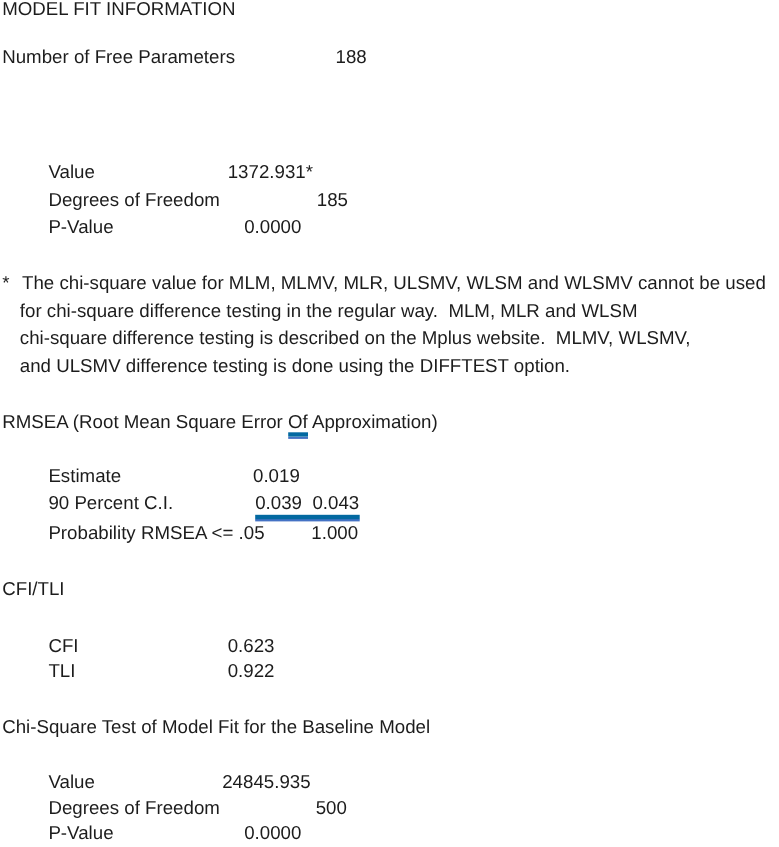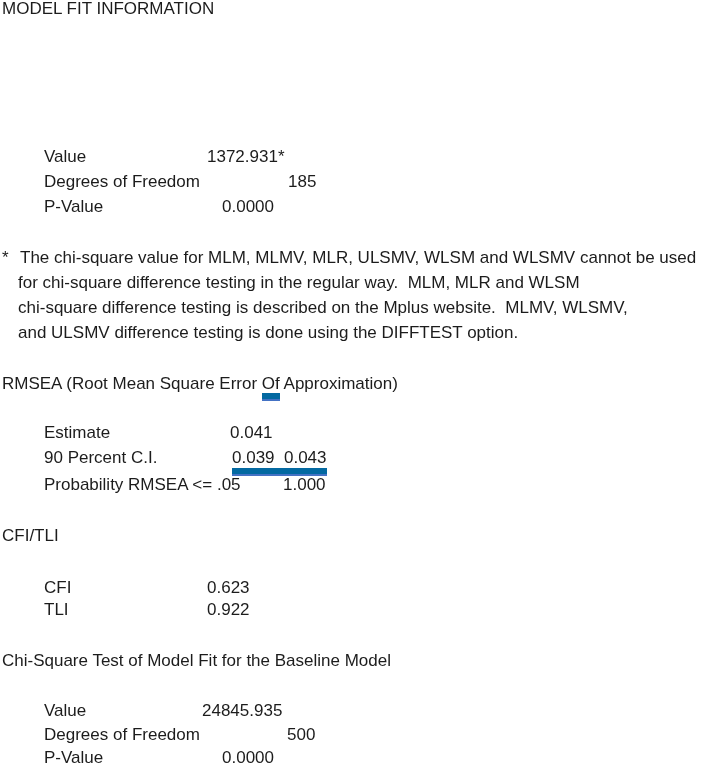--- a/index.html
+++ b/index.html
@@ -23,34 +23,38 @@
     left: 0;
     width: 708px;
     height: 21px;
   }
   .line span { white-space: pre; }
   .t {
     position: absolute;
     top: 0;
   }
   .grammar-underline {
-    border-bottom: 6px solid #0369a1;
+    border-bottom: 4px solid #0369a1;
     box-shadow: 0 2px 0 #4472c4;
     padding-bottom: 0px;
   }
 </style>
 </head>
 <body>
 
 <div class="page">
 
   <div class="line" style="top:-2px">
     <span class="t" style="left:2px">MODEL FIT INFORMATION</span>
   </div>
 
+  <div class="line" style="top:41px">
+    <span class="t" style="left:2px">Number of Free Parameters</span>
+    <span class="t" style="left:305px">188</span>
+  </div>
 
 
   <div class="line" style="top:146px">
     <span class="t" style="left:44px">Value</span>
     <span class="t" style="left:207px">1372.931*</span>
   </div>
   <div class="line" style="top:171px">
     <span class="t" style="left:44px">Degrees of Freedom</span>
     <span class="t" style="left:288px">185</span>
   </div>
@@ -72,21 +76,21 @@
   <div class="line" style="top:297px">
     <span class="t" style="left:18px">chi-square difference testing is described on the Mplus website.  MLMV, WLSMV,</span>
   </div>
 
   <div class="line" style="top:373px">
     <span class="t" style="left:2px"><span>RMSEA (Root Mean Square Error </span><span class="grammar-underline">Of</span><span> Approximation)</span></span>
   </div>
 
   <div class="line" style="top:422px">
     <span class="t" style="left:44px">Estimate</span>
-    <span class="t" style="left:230px">0.041</span>
+    <span class="t" style="left:230px">0.019</span>
   </div>
   <div class="line" style="top:447px">
     <span class="t" style="left:44px">90 Percent C.I.</span>
     <span class="t grammar-underline" style="left:232px">0.039  0.043</span>
   </div>
   <div class="line" style="top:474px">
     <span class="t" style="left:44px">Probability RMSEA &lt;= .05</span>
     <span class="t" style="left:283px">1.000</span>
   </div>
 

